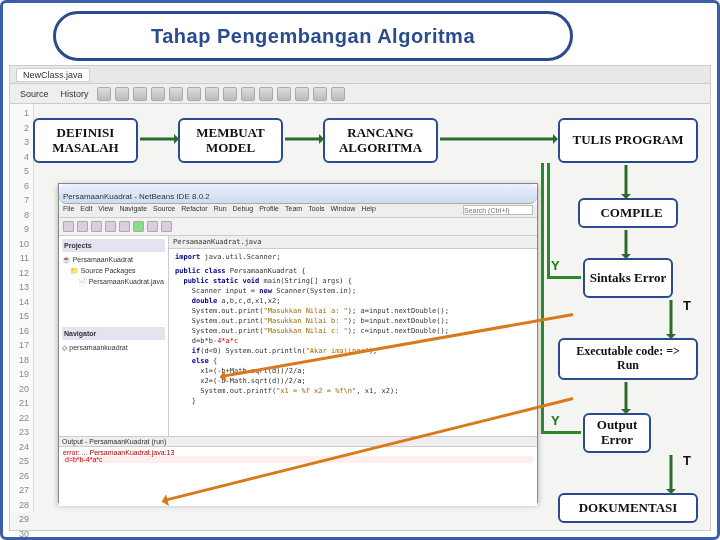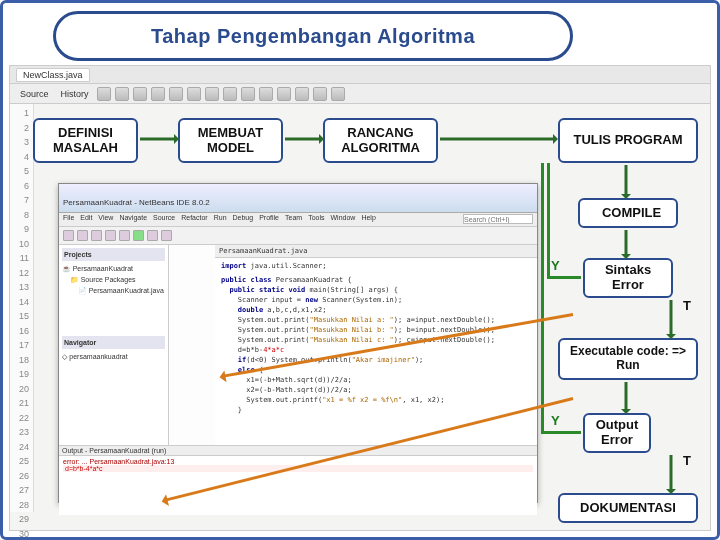--- a/index.html
+++ b/index.html
@@ -114,22 +114,23 @@
     height: 320px;
     background: #fdfdfd;
     border: 1px solid #888;
     box-shadow: 0 2px 6px rgba(0,0,0,0.3);
   }
   .nb-titlebar {
     height: 20px;
     background: linear-gradient(#eef,#cde);
     border-bottom: 1px solid #aaa;
     font-size: 8px;
-    padding: 14px 4px;
-    color: #333;
+    padding: 8px 4px;
+    color: #333;
+    border-radius: 7px;
   }
   .nb-menu {
     height: 14px;
     background: #eee;
     border-bottom: 1px solid #ccc;
     font-size: 7px;
     color: #333;
     padding: 1px 4px;
     display: flex;
     gap: 6px;
@@ -140,21 +141,20 @@
     border-bottom: 1px solid #ccc;
     display: flex;
     align-items: center;
     gap: 3px;
     padding: 0 4px;
   }
   .nb-ic { width: 11px; height: 11px; background: #dcd; border: 1px solid #aaa; border-radius: 1px; }
   .nb-body {
     display: flex;
     height: calc(100% - 48px - 70px);
-    gap: 46px;
   }
   .nb-tree {
     width: 110px;
     background: #fff;
     border-right: 1px solid #ccc;
     font-size: 7px;
     padding: 3px;
     color: #333;
     line-height: 11px;
   }
@@ -195,20 +195,21 @@
     border-radius: 6px;
     font-size: 13px;
     font-weight: 600;
     color: #111;
     display: flex;
     align-items: center;
     justify-content: center;
     text-align: center;
     padding: 2px 4px;
     line-height: 1.15;
+    font-family: Liberation Serif, serif;
   }
   .arr {
     position: absolute;
   }
   .arr.right::after {
     content: '';
     position: absolute;
     right: -8px; top: 50%;
     transform: translateY(-50%);
     border: 5px solid transparent;

